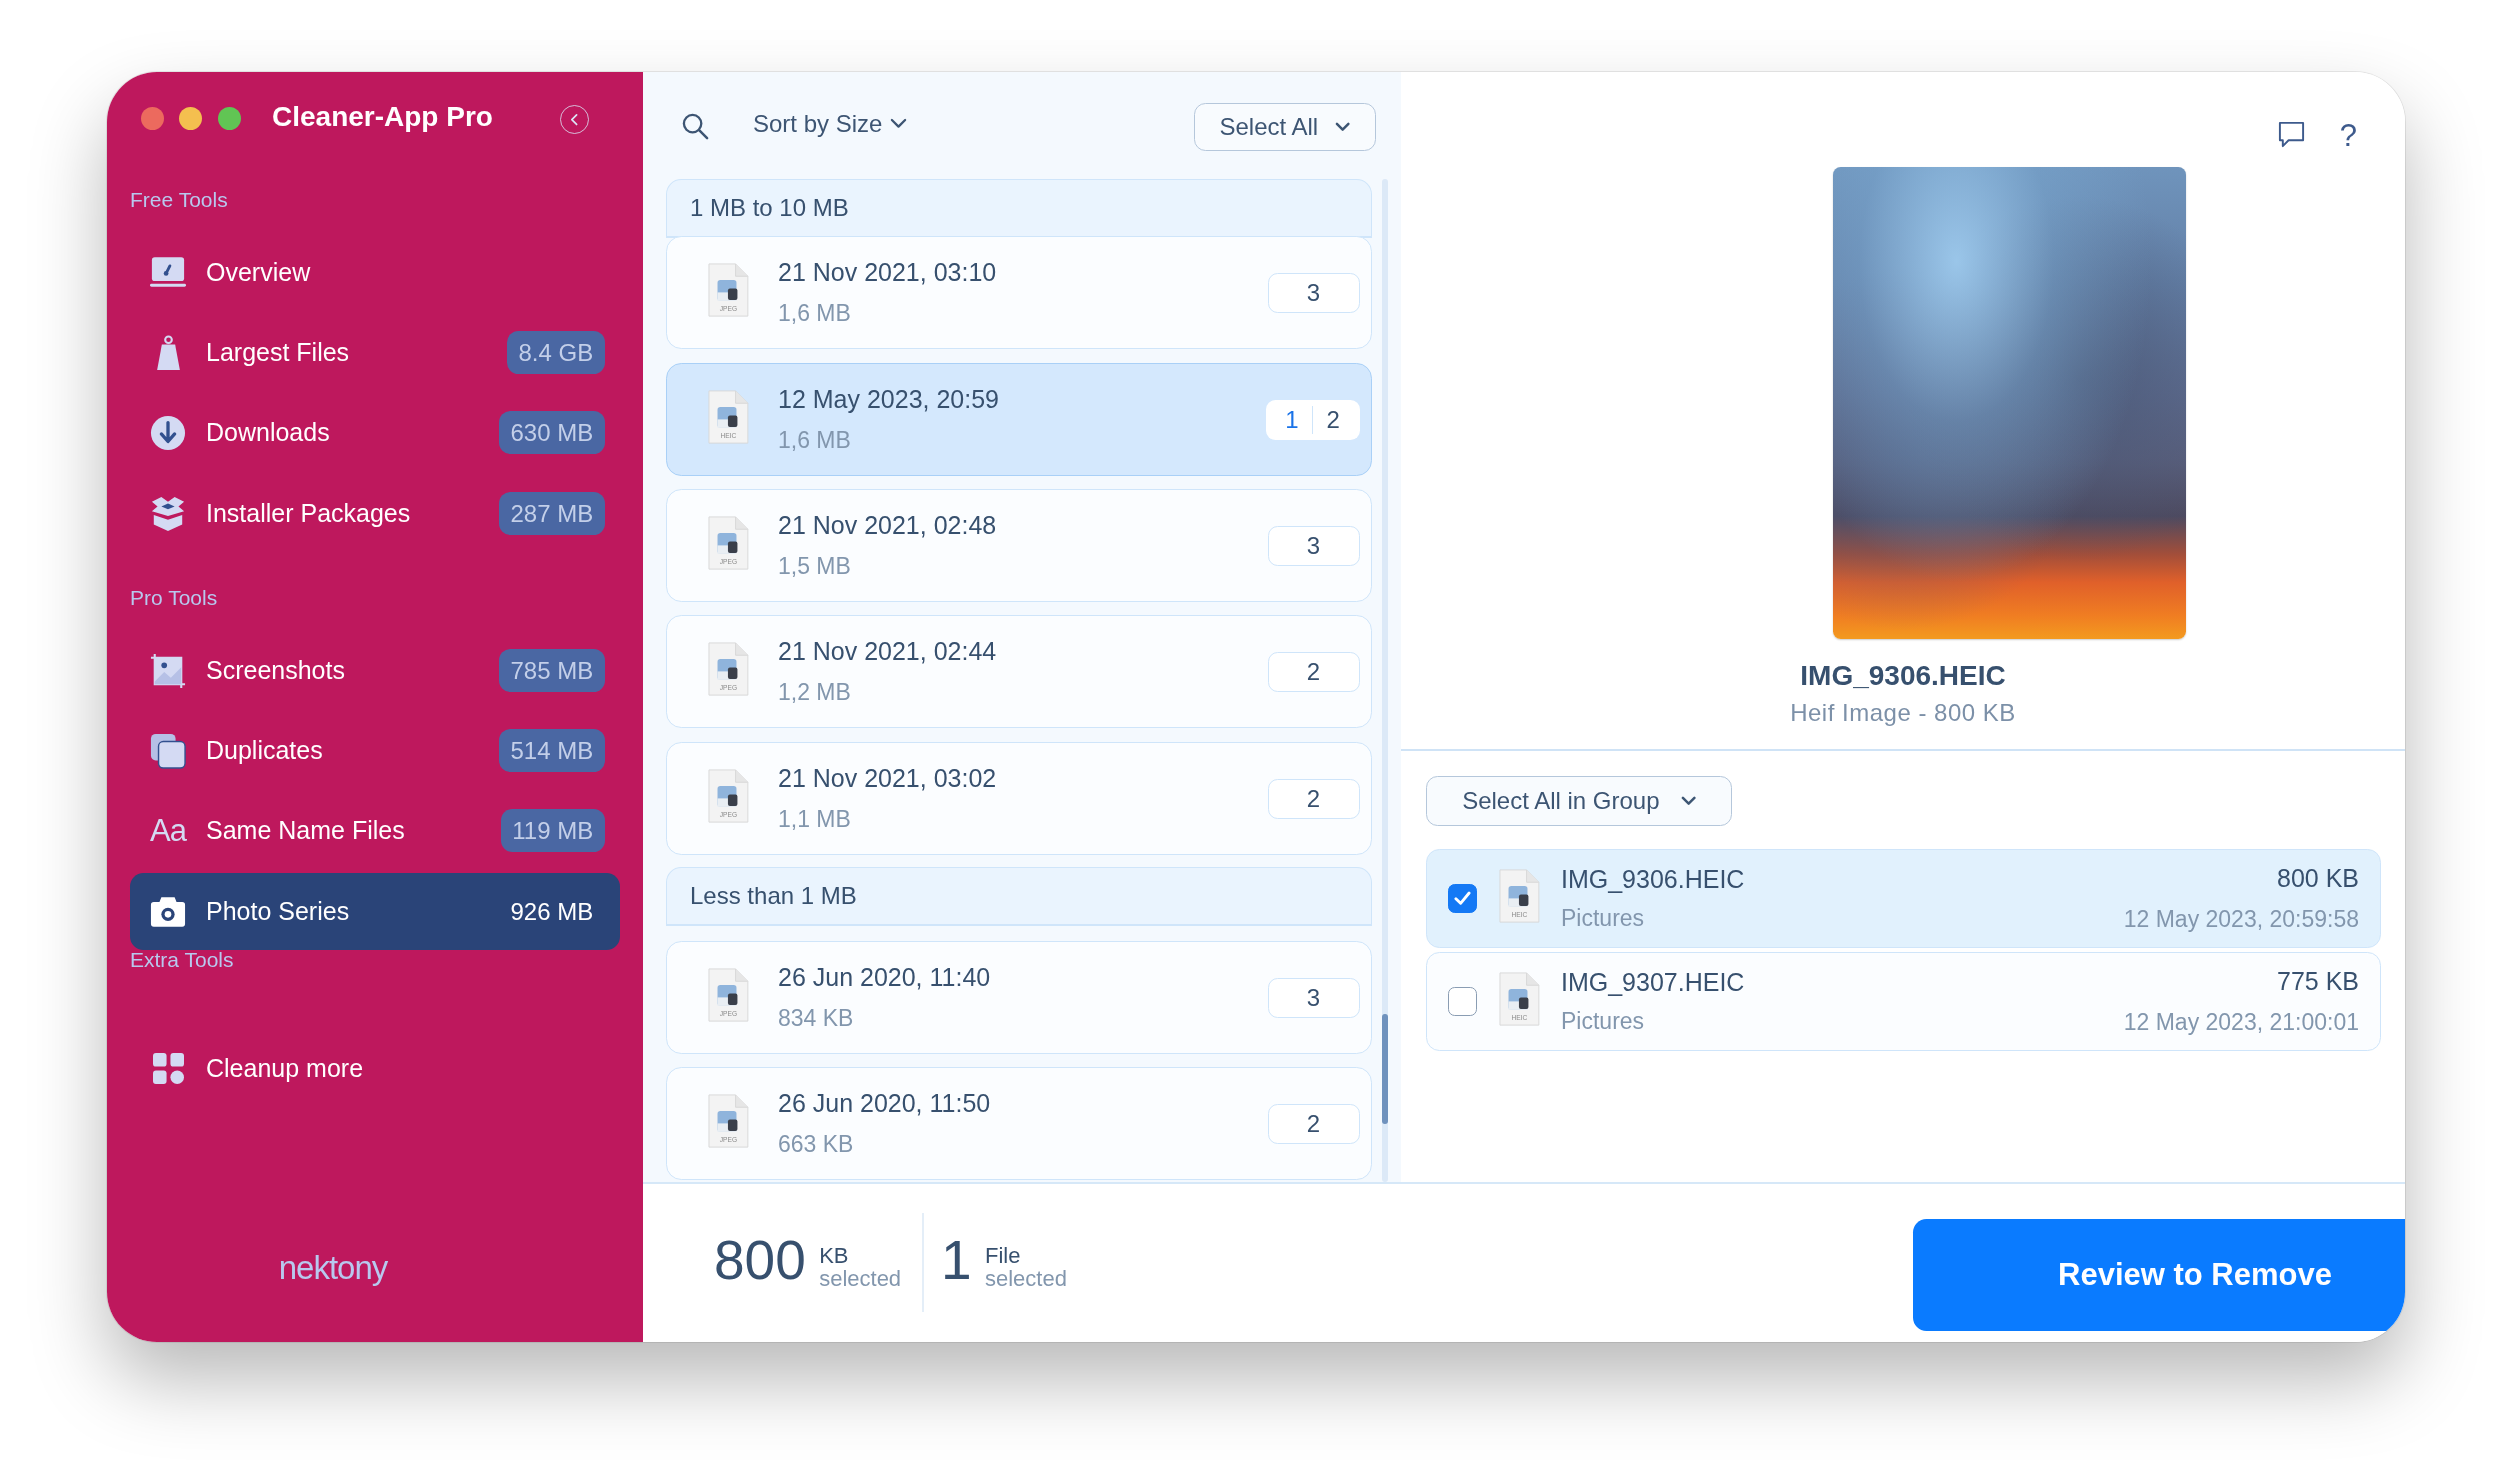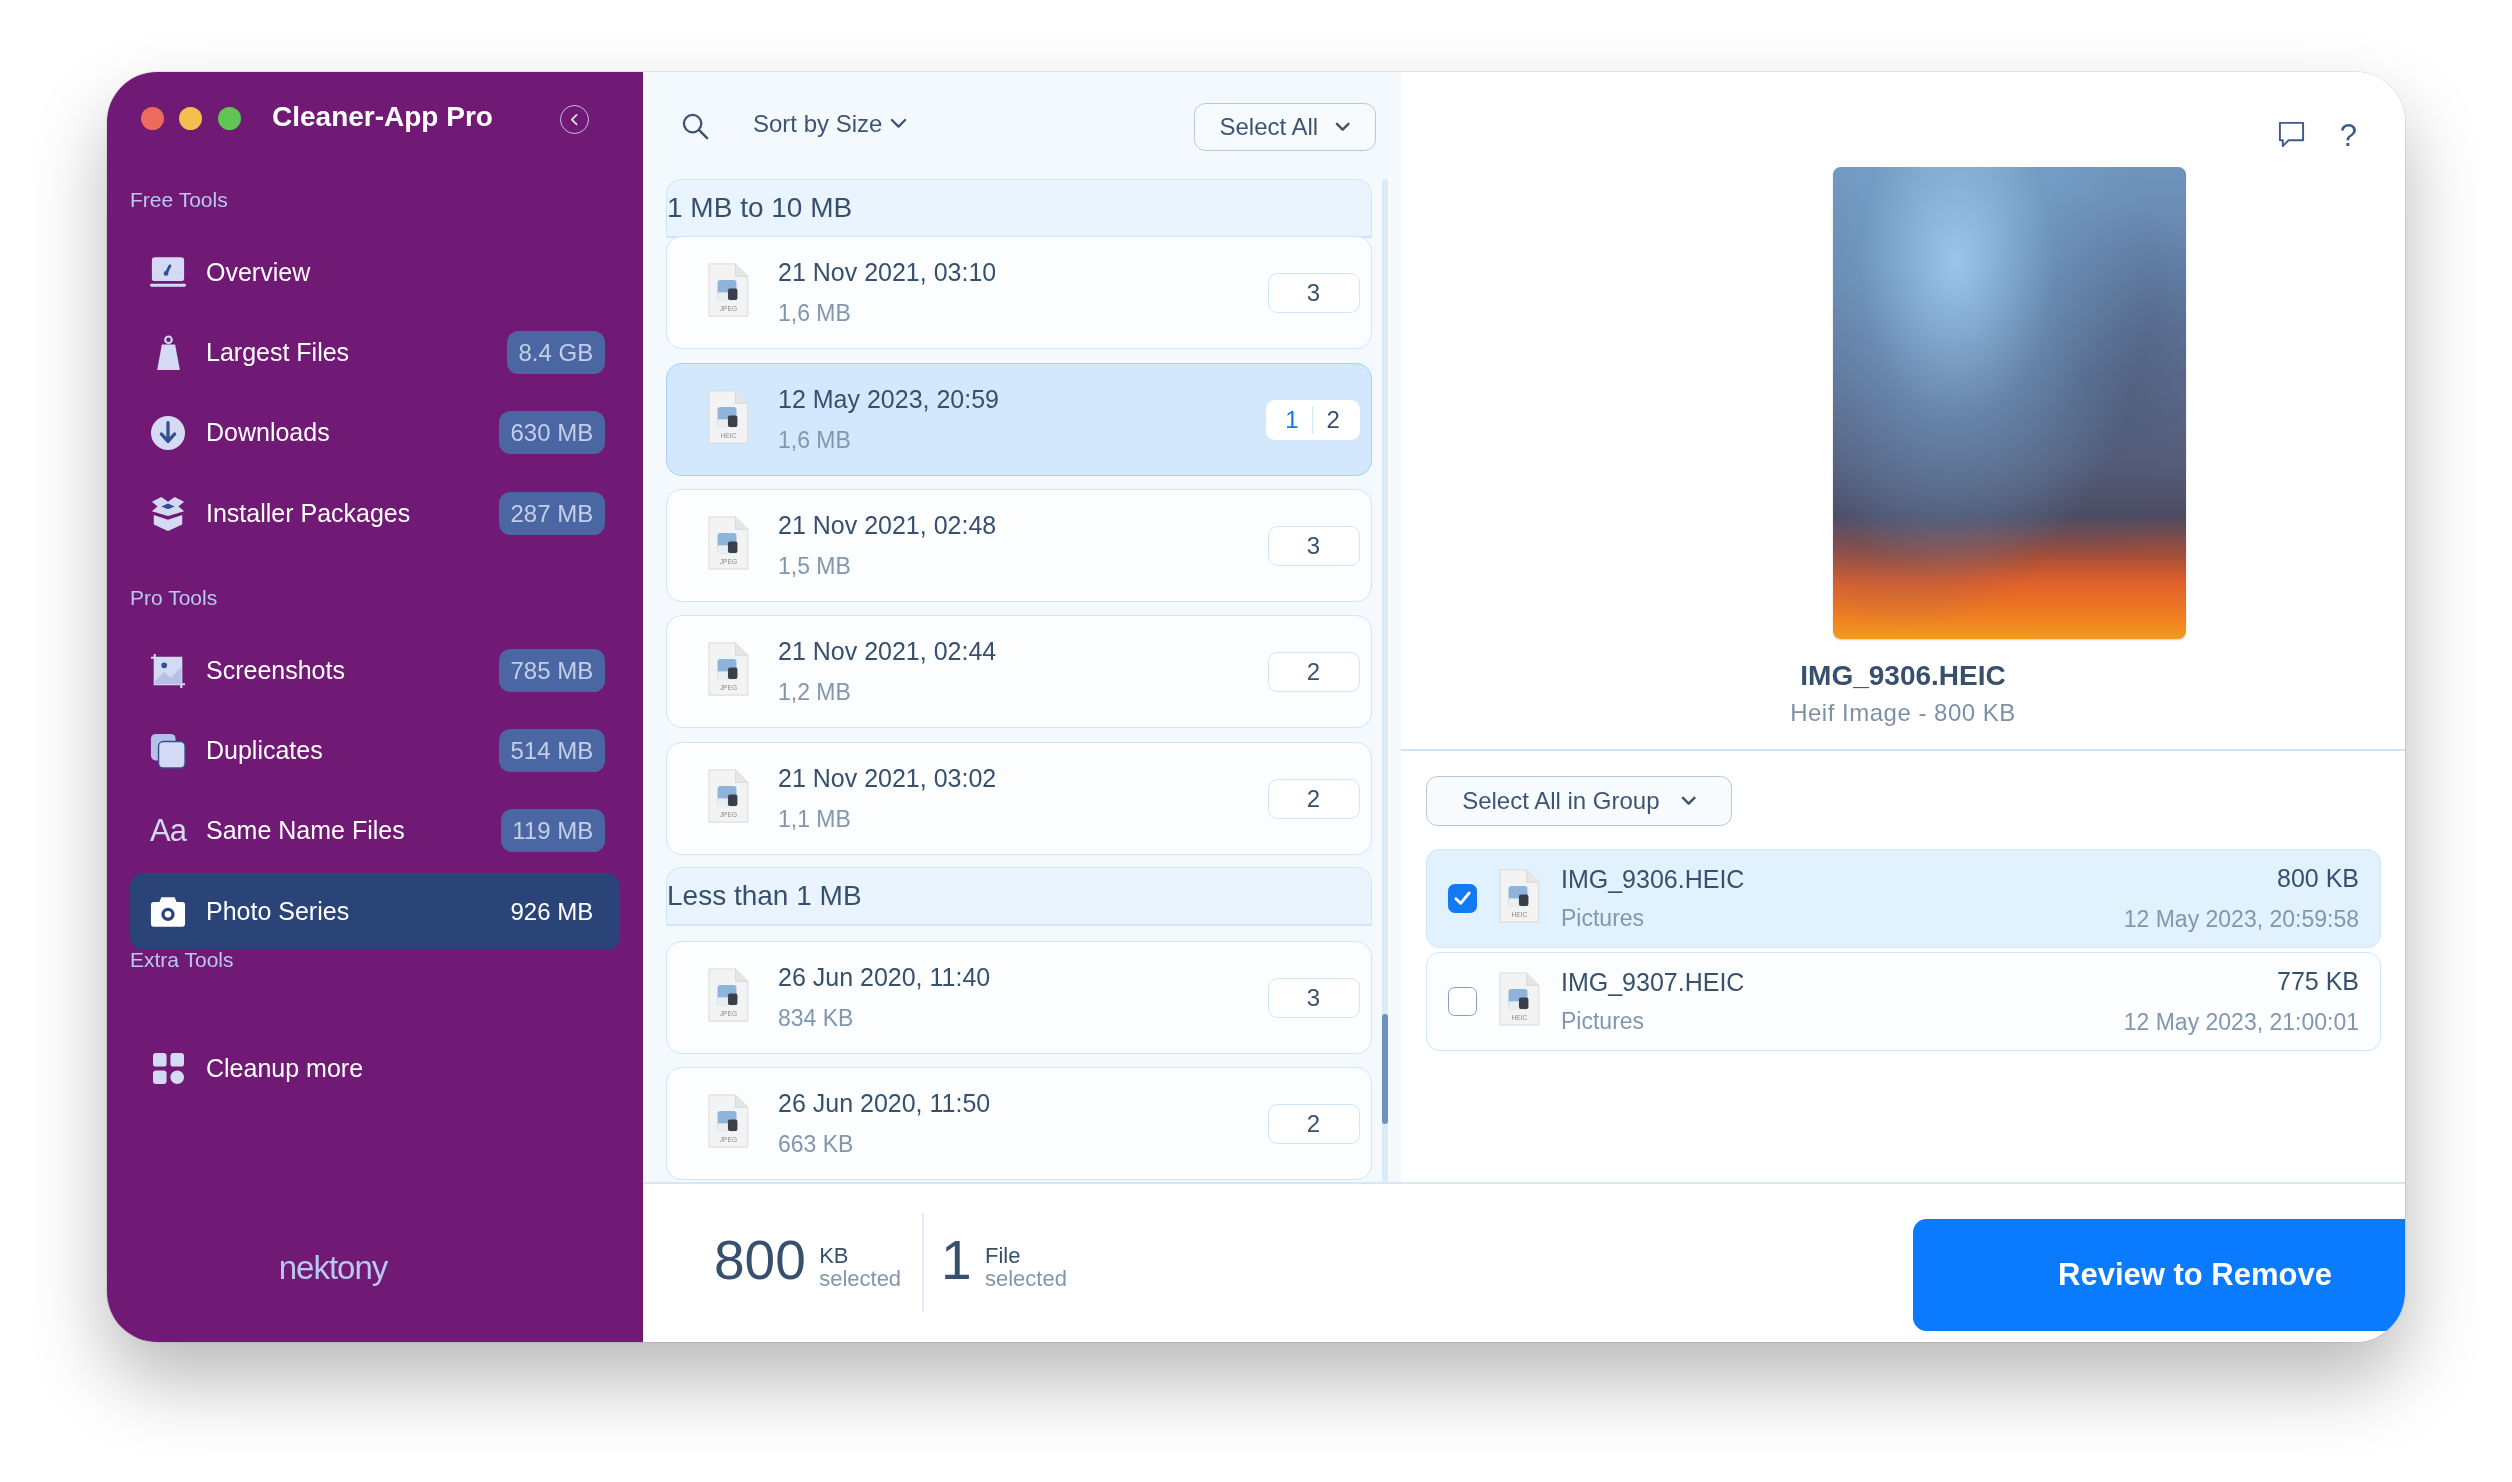--- a/index.html
+++ b/index.html
@@ -8,21 +8,21 @@
     font-family:"Liberation Sans", "DejaVu Sans", sans-serif;
   }
   .window {
     position:absolute; left:107px; top:72px; width:2298px; height:1270px;
     border-radius:50px; overflow:hidden; background:#ffffff;
     box-shadow: 0 38px 77px rgba(0,0,0,0.28), 0 0 0 1px rgba(0,0,0,0.08);
   }
   
   .sidebar {
     position:absolute; left:0; top:0; width:536px; height:100%;
-    background:#701a75; color:#fff;padding-left:38px;
+    background:#be185d; color:#fff;padding-left:38px;
   }
   .traffic { position:absolute; top:35px; left:34px; display:flex; gap:15.3px; }
   .traffic span { width:23px; height:23px; border-radius:50%; display:block; }
   .t-red { background:#ec6a5e; } .t-yellow { background:#f4bf4f; } .t-green { background:#61c554; }
   .app-title {
     position:absolute; left:165px; top:29px; font-size:28px; font-weight:bold; color:#fff;
   }
   .collapse-btn {
     position:absolute; left:453px; top:33px; width:29px; height:29px; border-radius:50%;
     border:1.9px solid rgba(220,228,245,0.8); box-sizing:border-box;
@@ -57,21 +57,21 @@
   }
   .select-all-dd {
     position:absolute; left:551px; top:31px; width:182px; height:48px; box-sizing:border-box;
     border:1.9px solid #b5c7db; border-radius:11.5px; background:#f8fbfe;
     display:flex; align-items:center; justify-content:center; gap:17px; font-size:24px; color:#3d5573;
   }
   .list { position:absolute; left:23px; top:107px; width:706px; }
   .group-header {
     position:absolute; left:0; width:706px; height:59px; box-sizing:border-box;
     background:#eaf4fe; border:1.9px solid #cfe5fa; border-bottom:2.9px solid #cfe5fa; border-radius:15.3px 15.3px 0 0;
-    font-size:28px; color:#37506e; display:flex; align-items:center;
+    font-size:24px; color:#37506e; padding-left:23px; display:flex; align-items:center;
   }
   .series-row {
     position:absolute; left:0; width:706px; height:113px; box-sizing:border-box;
     background:#fbfdff; border:1.9px solid #cfe5fa; border-radius:15.3px;
     display:flex; align-items:center;
   }
   .series-row.selected { background:#d4e8fd; border-color:#a9d0f7; }
   .file-icon { margin-left:38px; margin-right:29px; }
   .row-text { flex:1; }
   .row-date { font-size:25px; color:#37506e; }

